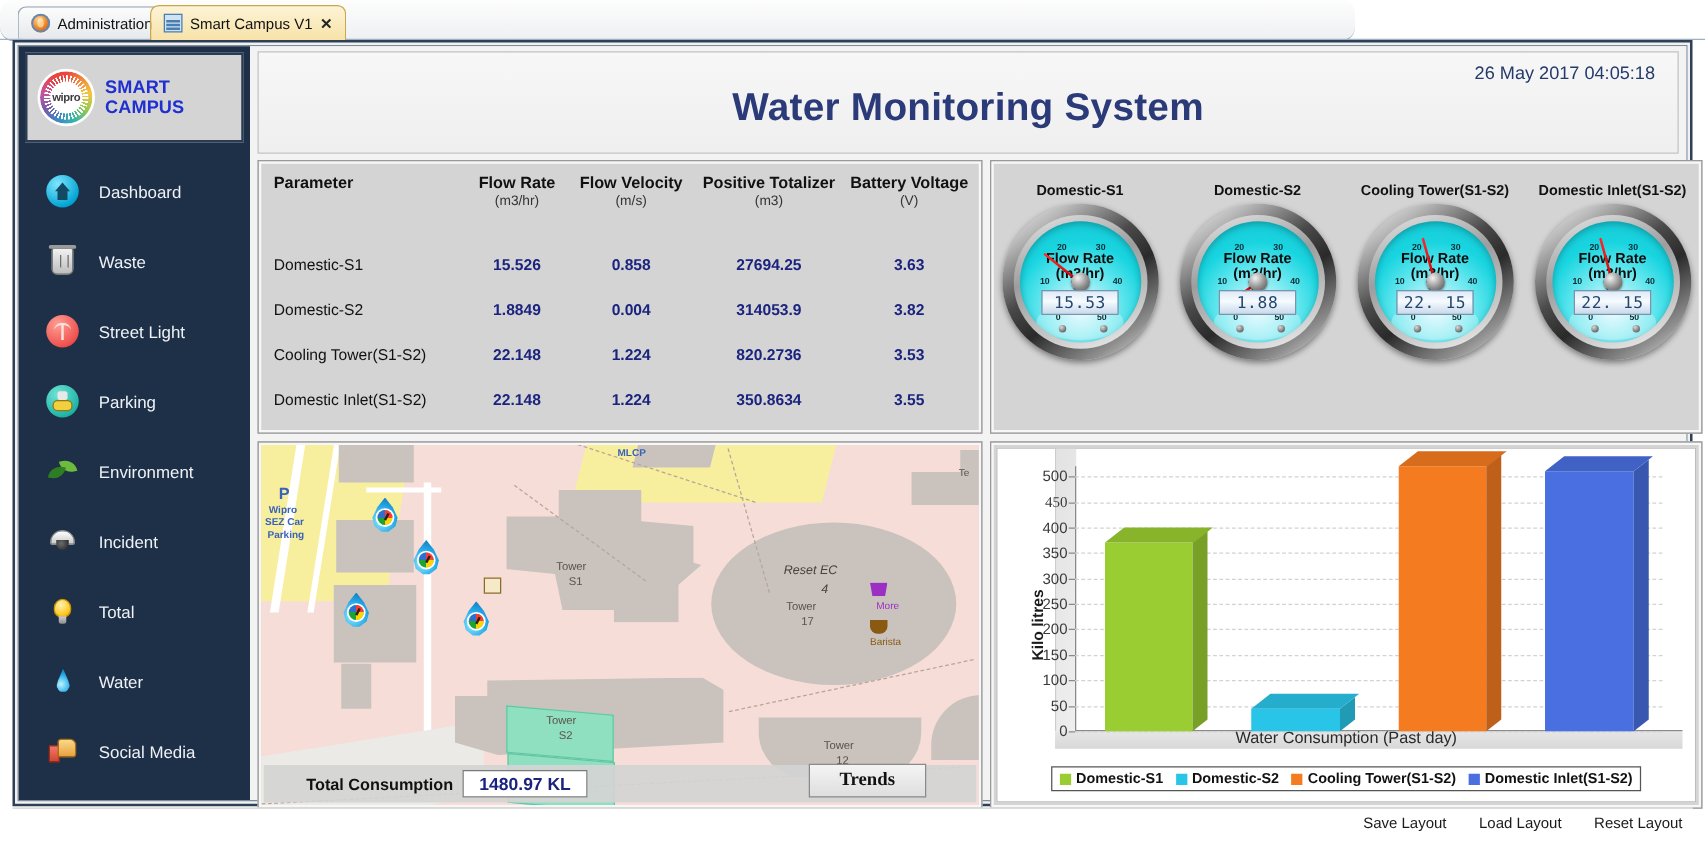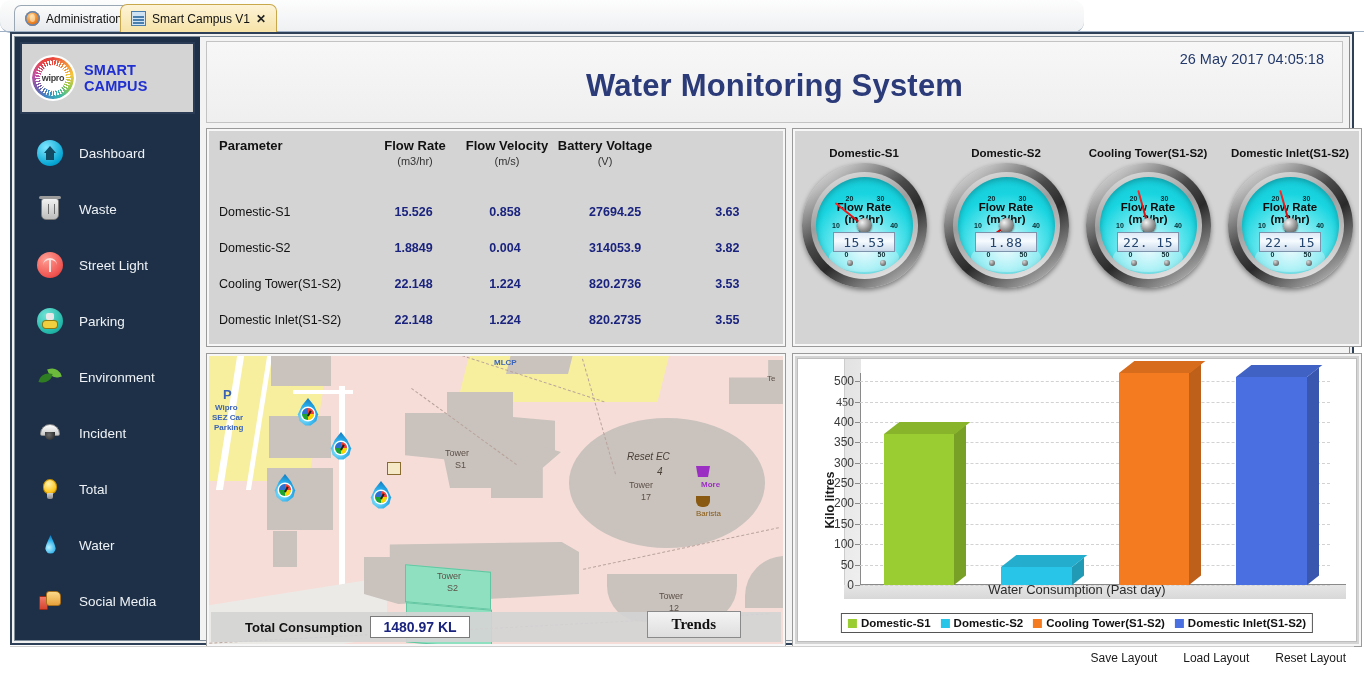--- a/index.html
+++ b/index.html
@@ -334,20 +334,24 @@
           <div class="trow">
             <div class="th c0" style="text-align:left">Parameter</div>
             <div class="th c1">
               <span>Flow Rate</span>
               <span class="unit">(m3/hr)</span>
             </div>
             <div class="th c2">
               <span>Flow Velocity</span>
               <span class="unit">(m/s)</span>
             </div>
+            <div class="th c3">
+              <span>Positive Totalizer</span>
+              <span class="unit">(m3)</span>
+            </div>
             <div class="th c4">
               <span>Battery Voltage</span>
               <span class="unit">(V)</span>
             </div>
           </div>
           <div style="height:26px"></div>
           <div class="trow drow">
             <div class="td name c0">Domestic-S1</div>
             <div class="td c1">15.526</div>
             <div class="td c2">0.858</div>
@@ -365,21 +369,21 @@
             <div class="td name c0">Cooling Tower(S1-S2)</div>
             <div class="td c1">22.148</div>
             <div class="td c2">1.224</div>
             <div class="td c3">820.2736</div>
             <div class="td c4">3.53</div>
           </div>
           <div class="trow drow">
             <div class="td name c0">Domestic Inlet(S1-S2)</div>
             <div class="td c1">22.148</div>
             <div class="td c2">1.224</div>
-            <div class="td c3">820.2735</div>
+            <div class="td c3">350.8634</div>
             <div class="td c4">3.55</div>
           </div>
         </div>
       </div>
 
       <div class="panel p-gauge">
         <div class="gwrap" id="gauge-wrap">
               <div class="gcell">
                 <div class="glabel">Domestic-S1</div>
                 <div class="gauge">
@@ -779,21 +783,21 @@
                 <div class="mlbl blue" style="left: 6px; top: 47px; font-size: 8px;">Wipro</div>
                 <div class="mlbl blue" style="left: 3px; top: 57px; font-size: 8px;">SEZ Car</div>
                 <div class="mlbl blue" style="left: 5px; top: 67px; font-size: 8px;">Parking</div>
                 <div class="mlbl blue" style="left: 285px; top: 2px; font-size: 8px;">MLCP</div>
                 <div class="mlbl" style="left: 236px; top: 92px; font-size: 9px;">Tower</div>
                 <div class="mlbl" style="left: 246px; top: 104px; font-size: 9px;">S1</div>
                 <div class="mlbl it" style="left: 418px; top: 95px; font-size: 10px;">Reset EC</div>
                 <div class="mlbl it" style="left: 448px; top: 110px; font-size: 10px;">4</div>
                 <div class="mlbl" style="left: 420px; top: 124px; font-size: 9px;">Tower</div>
                 <div class="mlbl" style="left: 432px; top: 136px; font-size: 9px;">17</div>
-                <div class="mlbl" style="color: rgb(155, 47, 196); left: 492px; top: 124px; font-size: 8px; font-weight: bold;">More</div>
+                <div class="mlbl" style="color: rgb(155, 47, 196); left: 492px; top: 124px; font-size: 8px;">More</div>
                 <div class="mlbl" style="color: rgb(138, 90, 18); left: 487px; top: 153px; font-size: 8px;">Barista</div>
                 <div class="mlbl" style="left: 228px; top: 215px; font-size: 9px;">Tower</div>
                 <div class="mlbl" style="left: 238px; top: 227px; font-size: 9px;">S2</div>
                 <div class="mlbl" style="left: 450px; top: 235px; font-size: 9px;">Tower</div>
                 <div class="mlbl" style="left: 460px; top: 247px; font-size: 9px;">12</div>
                 <div class="mlbl" style="left: 558px; top: 18px; font-size: 8px;">Te</div>
               </div>
           <div id="map-pins">
                 <div class="pin" style="left: 88px; top: 42px;">
                   <span class="drop"></span>

